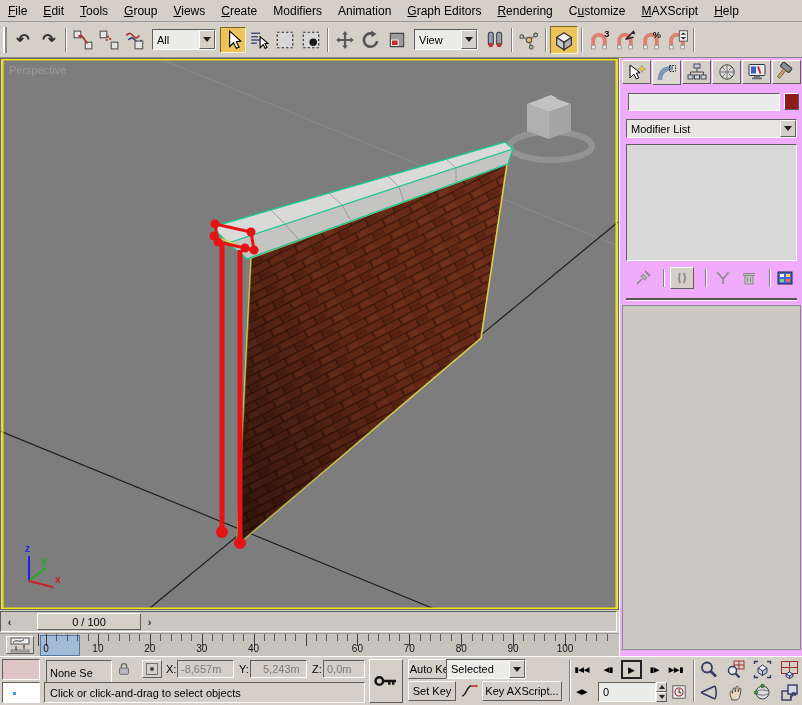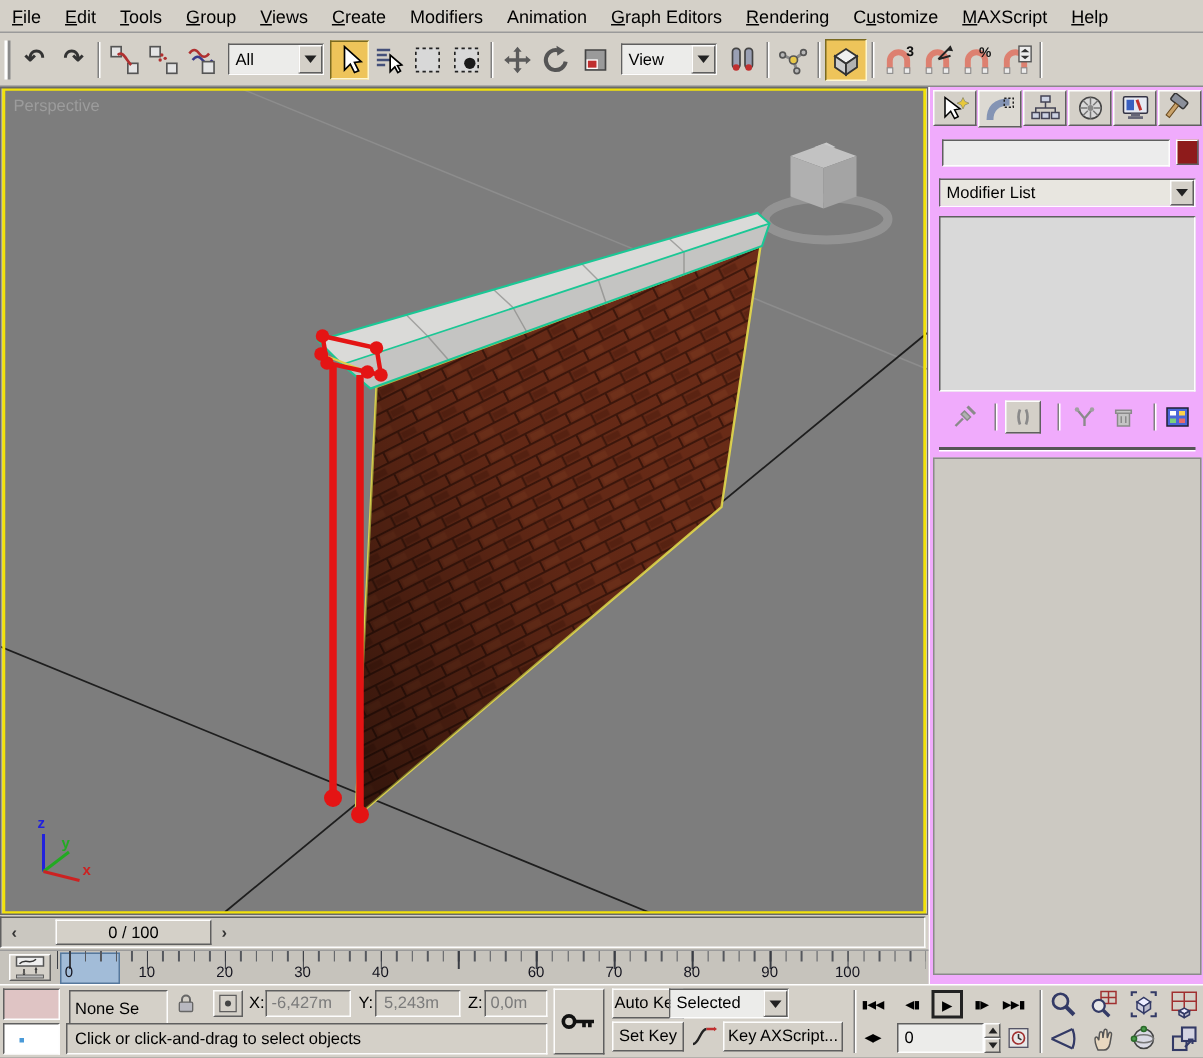--- a/index.html
+++ b/index.html
@@ -424,24 +424,24 @@
       </svg>
     </div>
   <div class="btn raised abs svgbtn" style="left:142px;top:3px;width:20px;height:18px">
       <svg width="14" height="14" viewBox="0 0 18 18">
         <rect x="2" y="2" width="14" height="14" fill="#d4d0c8" stroke="#555"></rect>
         <circle cx="9" cy="9" r="2.6" fill="#444"></circle>
       </svg>
     </div>
   <span class="abs" style="left:166px;top:6px">X:</span>
   <div class="sunken abs coordtext" style="left:177px;top:3px;width:57px;height:18px;background:#d4d0c8;display:flex;align-items:center;padding:0 3px">
-      <span>-6,427m</span>
+      <span>-8,657m</span>
     </div>
   <span class="abs" style="left:239px;top:6px">Y:</span>
-  <div class="sunken abs coordtext" style="left:250px;top:3px;width:57px;height:18px;background:#d4d0c8;display:flex;align-items:center;padding:0 5px">
+  <div class="sunken abs coordtext" style="left:250px;top:3px;width:57px;height:18px;background:#d4d0c8;display:flex;align-items:center;padding:0 12px">
       <span>5,243m</span>
     </div>
   <span class="abs" style="left:312px;top:6px">Z:</span>
   <div class="sunken abs coordtext" style="left:323px;top:3px;width:42px;height:18px;background:#d4d0c8;display:flex;align-items:center;padding:1px 3px">
       <span>0,0m</span>
     </div>
   <div class="btn raised abs svgbtn" style="left:369px;top:2px;width:34px;height:44px">
       <svg width="26" height="20" viewBox="0 0 22 18">
         <circle cx="5" cy="9" r="3.4" fill="none" stroke="#111" stroke-width="2.2"></circle>
         <path d="M8.5 9 H20 M14 9 v3.4 M17.5 9 v3.4" stroke="#111" stroke-width="2.2"></path>

